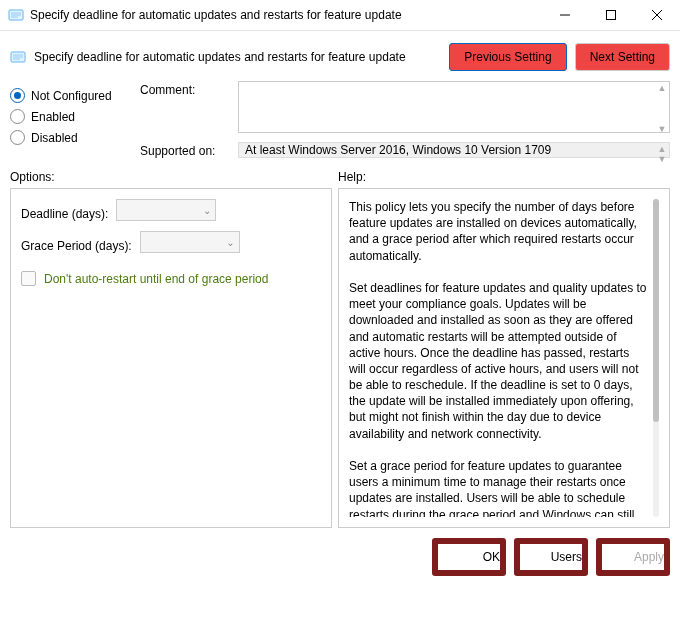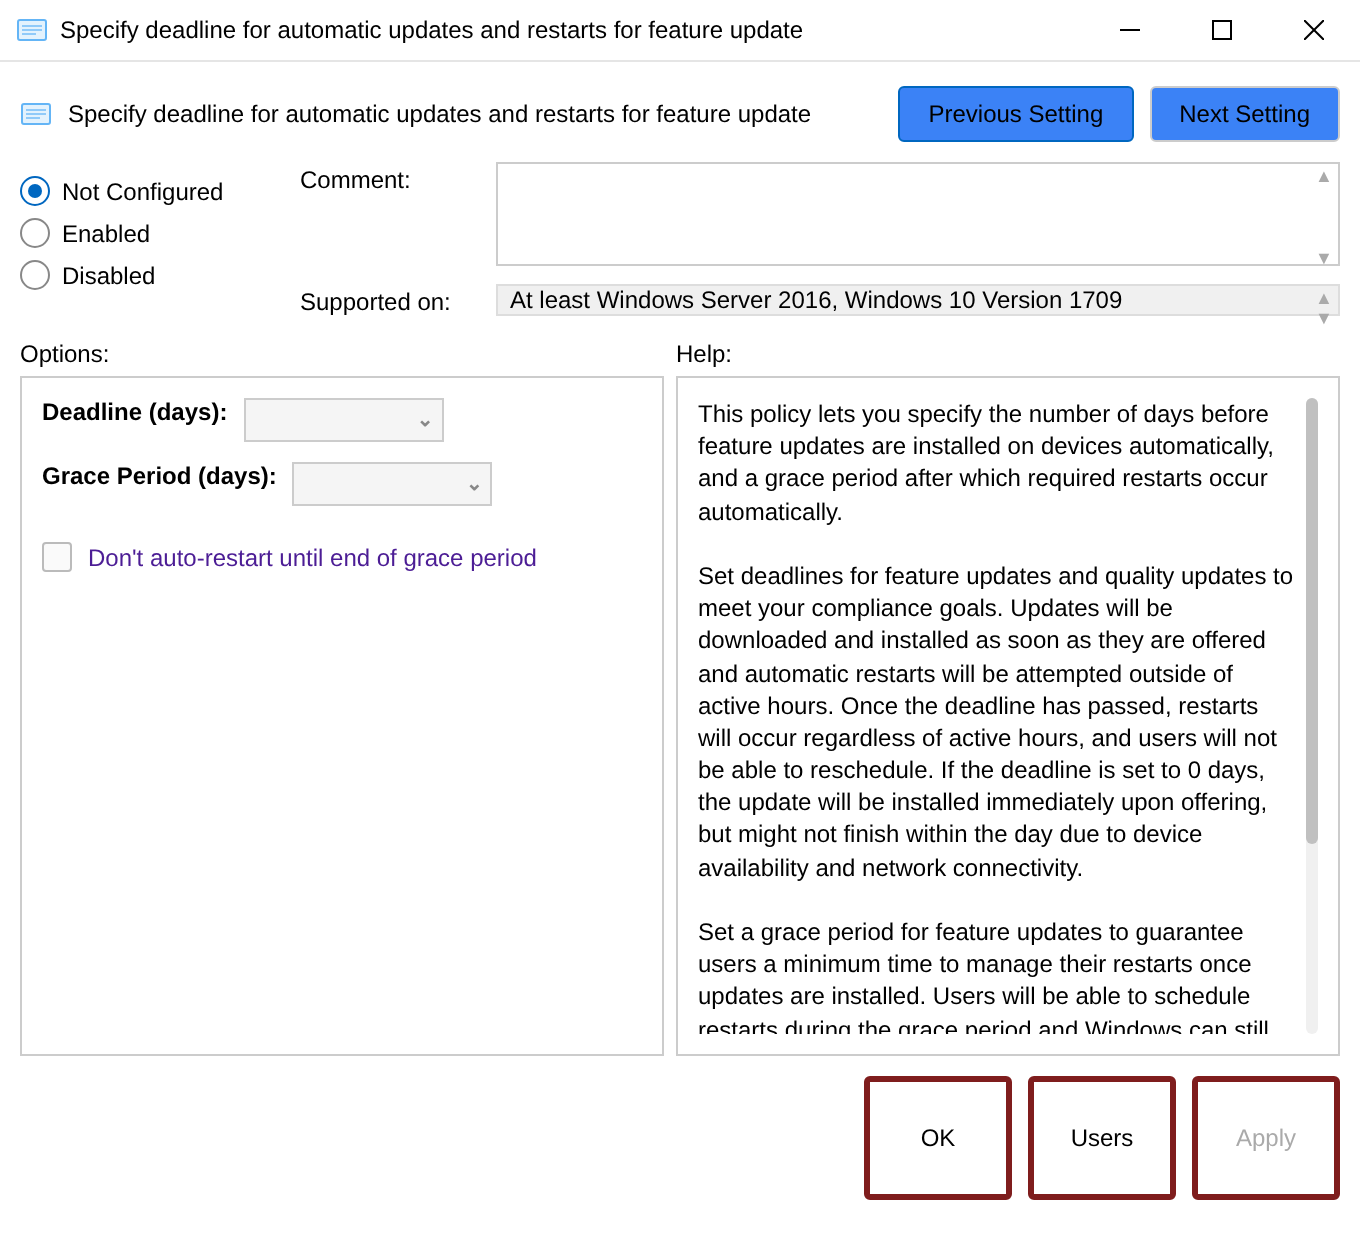--- a/index.html
+++ b/index.html
@@ -31,32 +31,31 @@
   }
   .winbtn svg { stroke:#000; stroke-width:1; fill:none; }
   .header {
     display: flex; align-items: center;
     padding: 12px 10px 6px 10px;
     gap: 8px;
   }
   .header .icon { width:16px;height:16px;display:flex;align-items:center;justify-content:center;}
   .header .htitle { flex:1; }
   .navbtn {
-    background:#3b82f6;
+    background:#ef4444;
     border:1px solid #ccc;
     border-radius:3px;
     padding:6px 14px;
     font: inherit;
     cursor:pointer;
   }
   .navbtn.active { border:1px solid #0067c0; }
   .config-row {
     display:flex;
     padding: 4px 10px 0 10px;
-    gap: 10px;
   }
   .radios { width: 130px; padding-top:4px;}
   .radio-item { display:flex;align-items:center;gap:6px;margin:3px 0 6px 0;cursor:pointer;}
   .radio-bullet {
     width:13px;height:13px;border:1px solid #888;border-radius:50%;
     display:flex;align-items:center;justify-content:center;
   }
   .radio-bullet.checked{border-color:#0067c0;}
   .radio-bullet.checked::after{content:"";width:7px;height:7px;border-radius:50%;background:#0067c0;}
   .field-stack { flex:1; }
@@ -79,44 +78,44 @@
   }
   .col { display:flex;flex-direction:column; }
   .col.options { flex: 0 0 322px; }
   .col.help { flex:1; }
   .col-label { margin-bottom:4px; }
   .panel {
     flex:1; border:1px solid #ccc; background:#fff;
     padding:10px; overflow:hidden;
     position:relative;
   }
-  .opt-row { display:flex;align-items:flex-start;gap:8px;margin-bottom:10px;font-weight:bold;}
+  .opt-row { display:flex;align-items:flex-end;gap:8px;margin-bottom:10px;}
   .opt-label { }
   .combo {
     width:90px;height:20px;border:1px solid #ccc;background:#f5f5f5;
     display:flex;align-items:center;justify-content:flex-end;padding:0 4px;
     color:#888;font-size:10px;
   }
-  .checkbox-wrap { display:flex;align-items:center;gap:8px;color:#4c1d95;margin-top:18px;}
+  .checkbox-wrap { display:flex;align-items:center;gap:8px;color:#4d7c0f;margin-top:18px;}
   .checkbox {
     width:13px;height:13px;border:1px solid #bbb;background:#fafafa;border-radius:2px;
   }
   .help-panel .help-text { line-height:1.35;white-space:pre-wrap;}
   .help-panel { display:flex; }
   .help-inner { flex:1; overflow:hidden;}
   .help-scrollbar { width:6px; background:#f0f0f0;margin-left:4px;border-radius:3px;position:relative;}
   .help-thumb { position:absolute;left:0;right:0;top:0;height:70%;background:#c0c0c0;border-radius:3px;}
   .footer {
     display:flex; justify-content:flex-end; gap:8px;
     padding: 10px 10px 0 10px;
   }
   .btn {
-    border:3px solid #7f1d1d;border-radius:3px;background:#fff;
-    padding:21px 0;font:inherit;cursor:pointer;
-    width:74px;text-align:center;
+    border:6px solid #7f1d1d;border-radius:3px;background:#fff;
+    padding:6px 0;font:inherit;cursor:pointer;
+    width:74px;text-align:right;
   }
   .btn.disabled{color:#aaa;cursor:default;}
   svg.gpo-icon rect{fill:#e3f2fd;stroke:#64b5f6;stroke-width:1;}
   svg.gpo-icon .bars{stroke:#90caf9;stroke-width:1;}
 </style>
 </head>
 <body>
 
 <div class="titlebar">
   <span class="icon">

